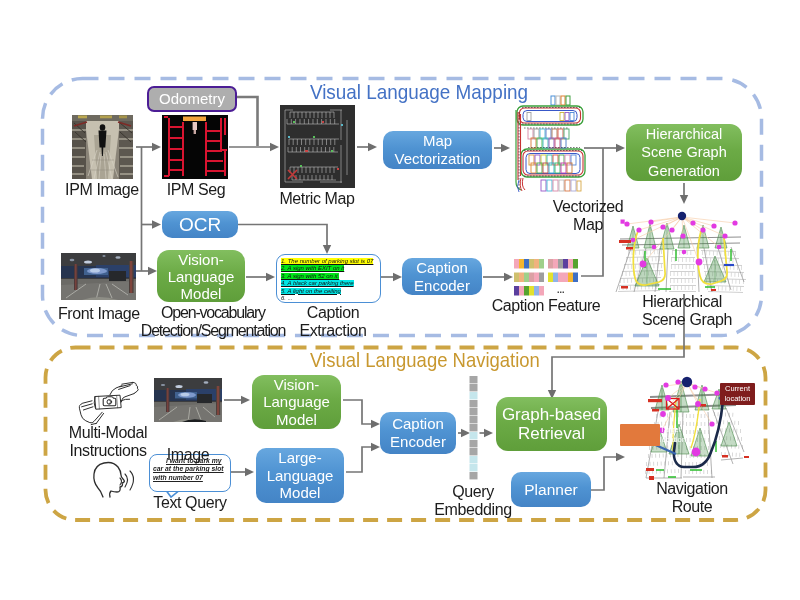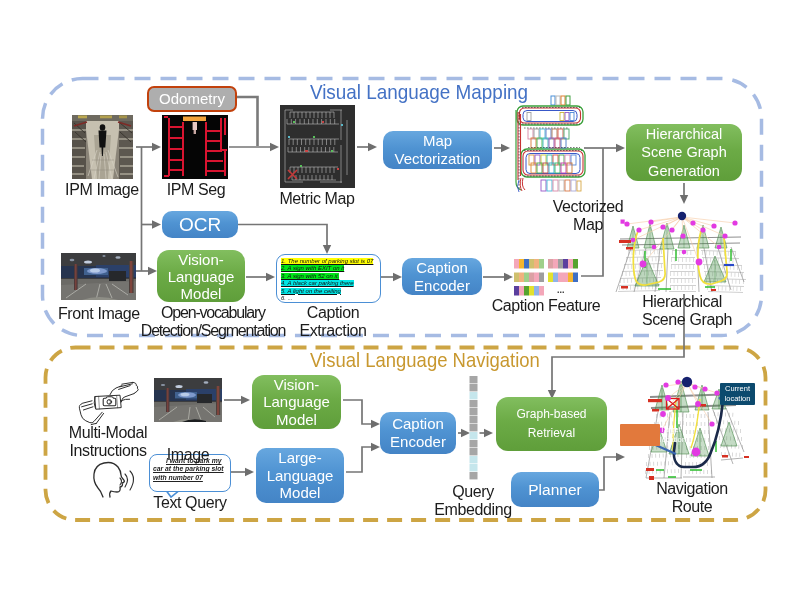--- a/index.html
+++ b/index.html
@@ -464,54 +464,54 @@
     <rect x="469.5" y="464" width="8" height="7.4" fill="#c5e6ec"></rect>
     <rect x="469.5" y="472" width="8" height="7.4" fill="#a6a6a6"></rect>
   </g>
 
   <path d="M165,489 L171,497 L181,489 Z" fill="#fff" stroke="#4b8fd5" stroke-width="1.6"></path>
 </svg>
 
 <div class="abs" style="left:219px;top:80px;width:400px;text-align:center;color:#4472c5;font-size:21px;transform:scaleX(0.9);">Visual Language Mapping</div>
 <div class="abs" style="left:225px;top:348px;width:400px;text-align:center;color:#c8982f;font-size:21px;transform:scaleX(0.88);">Visual Language Navigation</div>
 
-<div class="abs" style="left:147px;top:86px;width:86px;height:22px;background:#aeaeae;border:2px solid #c2410c;border-radius:7px;color:#fff;font-size:15px;text-align:center;line-height:22px;">Odometry</div>
+<div class="abs" style="left:147px;top:86px;width:86px;height:22px;background:#aeaeae;border:2px solid #4c1d95;border-radius:7px;color:#fff;font-size:15px;text-align:center;line-height:22px;">Odometry</div>
 <div class="bluebox" style="left:383px;top:131px;width:109px;height:38px;font-size:15px;line-height:18px;">Map<br>Vectorization</div>
 <div class="greenbox" style="left:626px;top:124px;width:116px;height:57px;font-size:14.5px;line-height:18.5px;">Hierarchical<br>Scene Graph<br>Generation</div>
 <div class="bluebox" style="left:162px;top:211px;width:76px;height:27px;font-size:19px;">OCR</div>
 <div class="greenbox" style="left:157px;top:250px;width:88px;height:52px;font-size:15px;line-height:17px;">Vision-<br>Language<br>Model</div>
 <div class="bluebox" style="left:402px;top:258px;width:80px;height:37px;font-size:15px;line-height:18px;">Caption<br>Encoder</div>
 
 <div class="abs" style="left:276px;top:254px;width:103px;height:47px;background:#fff;border:1.5px solid #4b8fd5;border-radius:9px;overflow:hidden;">
   <div style="margin:3px 0 0 4px;font-size:6px;line-height:7.4px;font-style:italic;color:#111;white-space:nowrap;">
     <div><span style="background:#ffff00;text-decoration:underline;">1. The number of parking slot is 07</span></div>
     <div><span style="background:#00e617;text-decoration:underline;">2. A sign with EXIT on it</span></div>
     <div><span style="background:#00e617;text-decoration:underline;">3. A sign with 52 on it.</span></div>
     <div><span style="background:#00e5e5;text-decoration:underline;">4. A black car parking there</span></div>
     <div><span style="background:#00e5e5;text-decoration:underline;">5. A light on the ceiling</span></div>
     <div><span>6. ...</span></div>
   </div>
 </div>
 
 <div class="greenbox" style="left:252px;top:375px;width:89px;height:54px;font-size:15px;line-height:17.5px;">Vision-<br>Language<br>Model</div>
 <div class="bluebox" style="left:256px;top:448px;width:88px;height:55px;font-size:15px;line-height:17.5px;">Large-<br>Language<br>Model</div>
 <div class="bluebox" style="left:380px;top:412px;width:76px;height:42px;font-size:15px;line-height:18px;">Caption<br>Encoder</div>
-<div class="greenbox" style="left:496px;top:397px;width:111px;height:54px;font-size:12px;line-height:19px;">Graph-based<br>Retrieval</div>
-<div class="bluebox" style="left:511px;top:472px;width:88px;height:35px;font-size:15.5px;">Planner</div>
+<div class="greenbox" style="left:496px;top:397px;width:111px;height:54px;font-size:17px;line-height:19px;">Graph-based<br>Retrieval</div>
+<div class="bluebox" style="left:511px;top:472px;width:80px;height:35px;font-size:15.5px;">Planner</div>
 
 <div class="abs" style="left:149px;top:454px;width:80px;height:36px;background:#fff;border:1.8px solid #4b8fd5;border-radius:8px;">
   <div style="margin:2px 0 0 0;font-size:6.8px;line-height:8.4px;font-style:italic;font-weight:bold;color:#222;text-decoration:underline;white-space:nowrap;">
     <div style="margin-left:16px;">I want to park my</div>
     <div style="margin-left:3px;">car at the parking slot</div>
     <div style="margin-left:3px;">with number 07</div>
   </div>
 </div>
 
 <div class="abs" style="left:620px;top:424px;width:35px;height:22px;background:#e2793c;color:#fff;font-size:7.5px;line-height:10px;text-align:center;border-radius:1px;padding-top:1px;box-sizing:border-box;padding-left:40px;">Target<br>location</div>
-<div class="abs" style="left:720px;top:383px;width:35px;height:22px;background:#0c4a6e;color:#fff;font-size:7.5px;line-height:10px;text-align:center;border-radius:1px;padding-top:1px;box-sizing:border-box;">Current<br>location</div>
+<div class="abs" style="left:720px;top:383px;width:35px;height:22px;background:#7f1d1d;color:#fff;font-size:7.5px;line-height:10px;text-align:center;border-radius:1px;padding-top:1px;box-sizing:border-box;">Current<br>location</div>
 
 <div class="lbl" style="left:62px;top:181px;width:80px;">IPM Image</div>
 <div class="lbl" style="left:156px;top:181px;width:80px;">IPM Seg</div>
 <div class="lbl" style="left:277px;top:190px;width:80px;">Metric Map</div>
 <div class="lbl" style="left:508px;top:198px;width:80px;margin-left:40px;">Vectorized<br>Map</div>
 <div class="lbl" style="left:642px;top:293px;width:80px;">Hierarchical<br>Scene Graph</div>
 <div class="lbl" style="left:58px;top:305px;width:80px;">Front Image</div>
 <div class="lbl" style="left:133px;top:304px;width:160px;letter-spacing:-1.2px;">Open-vocabulary<br>Detection/Segmentation</div>
 <div class="lbl" style="left:293px;top:304px;width:80px;">Caption<br>Extraction</div>
 <div class="lbl" style="left:486px;top:297px;width:120px;">Caption Feature</div>

